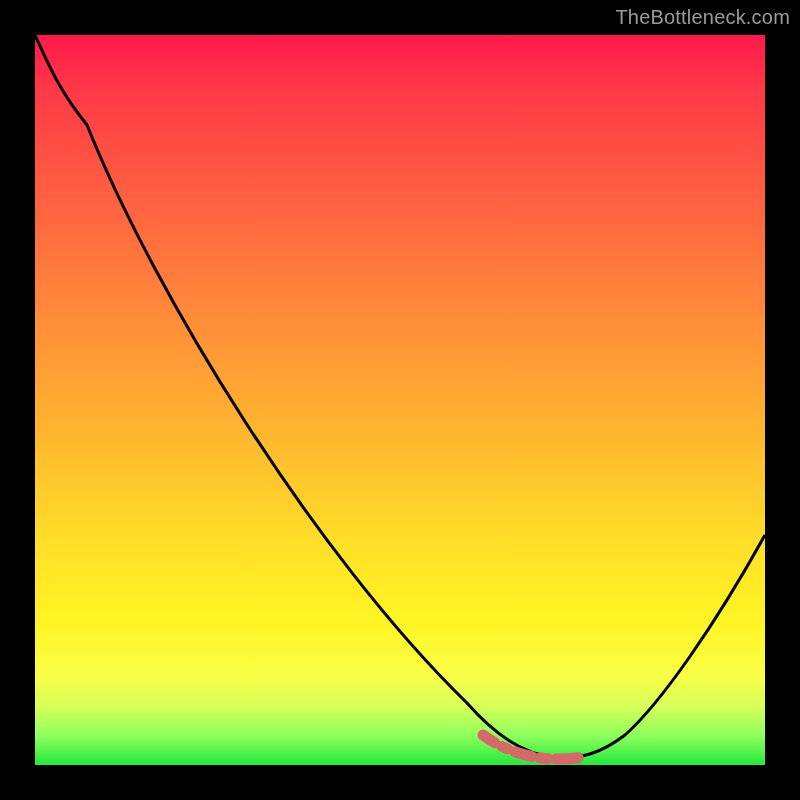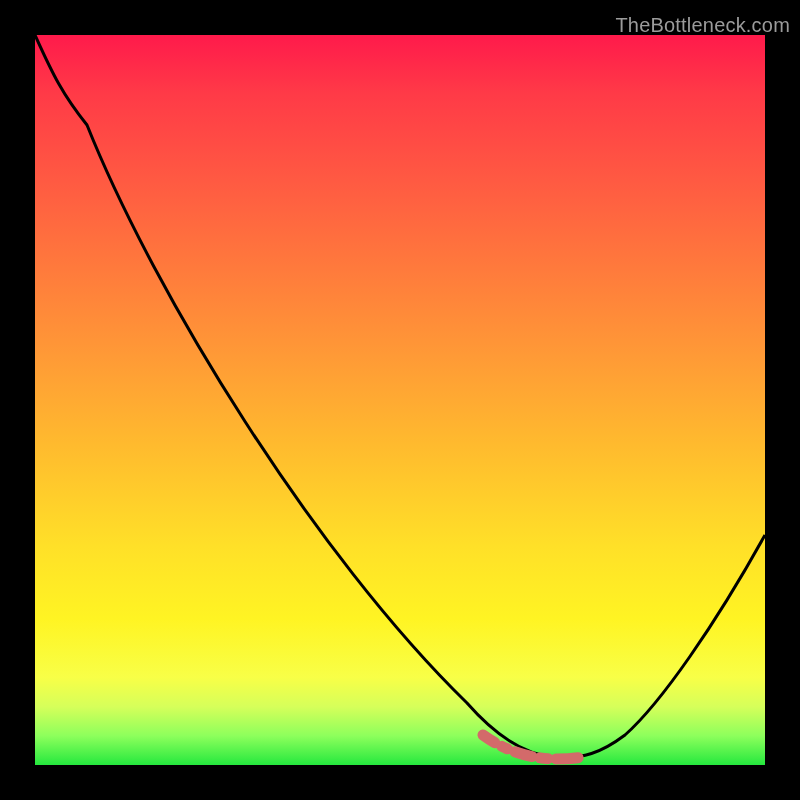--- a/index.html
+++ b/index.html
@@ -18,21 +18,20 @@
     background: #000;
   }
   .attr {
     position: absolute;
     top: 6px;
     right: 10px;
     color: #9b9b9b;
     font-size: 20px;
     font-weight: 500;
     letter-spacing: 0.2px;
-    margin-top: 8px;
   }
   .plot {
     position: absolute;
     left: 35px;
     top: 35px;
     width: 730px;
     height: 730px;
     
     background: linear-gradient(
       to bottom,

